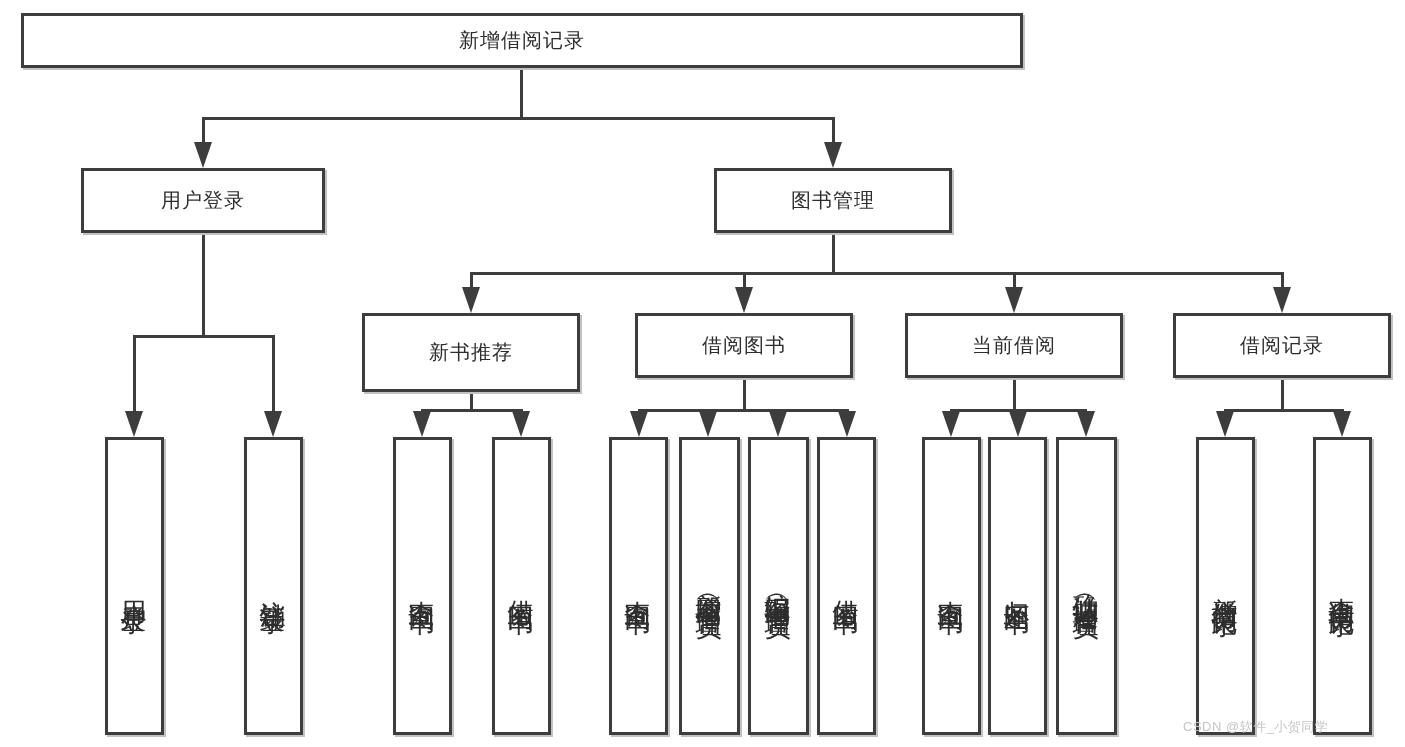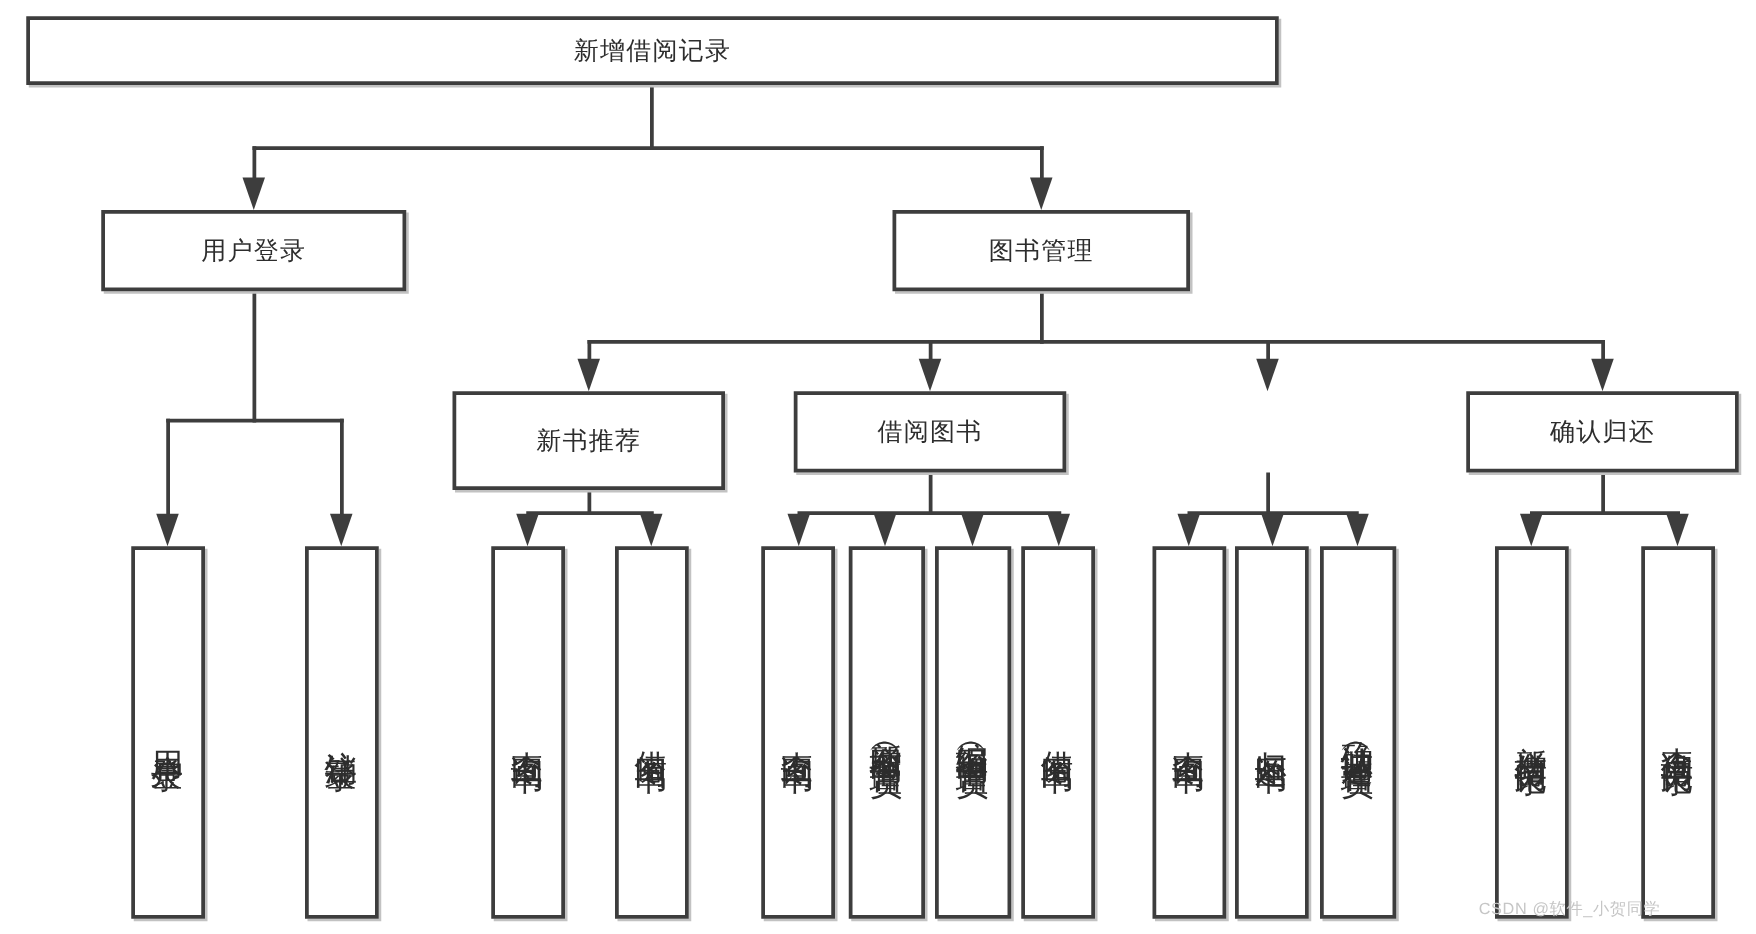--- a/index.html
+++ b/index.html
@@ -47,22 +47,23 @@
   <div class="hnode" style="left:21px; top:13px; width:1002px; height:55px;">新增借阅记录</div>
 
   <div class="hnode" style="left:81px; top:168px; width:244px; height:65px;">用户登录</div>
 
   <div class="hnode" style="left:714px; top:168px; width:238px; height:65px;">图书管理</div>
 
   <div class="hnode" style="left:362px; top:313px; width:218px; height:79px;">新书推荐</div>
 
   <div class="hnode" style="left:635px; top:313px; width:218px; height:65px;">借阅图书</div>
 
+  <div class="hnode" style="left:905px; top:313px; width:218px; height:65px;">当前借阅</div>
 
-  <div class="hnode" style="left:1173px; top:313px; width:218px; height:65px;">确认归还</div>
+  <div class="hnode" style="left:1173px; top:313px; width:218px; height:65px;">借阅记录</div>
 
   <div class="vnode" style="left:105px;">用户登录</div>
   <div class="vnode" style="left:244px;">注销登录</div>
 
   <div class="vnode" style="left:393px;">查询图书</div>
   <div class="vnode" style="left:492px;">借阅图书</div>
 
   <div class="vnode" style="left:609px;">查询图书</div>
   <div class="vnode" style="left:679px; width:61px;">新增图书（管理员）</div>
   <div class="vnode" style="left:748px; width:61px;">编辑图书（管理员）</div>

